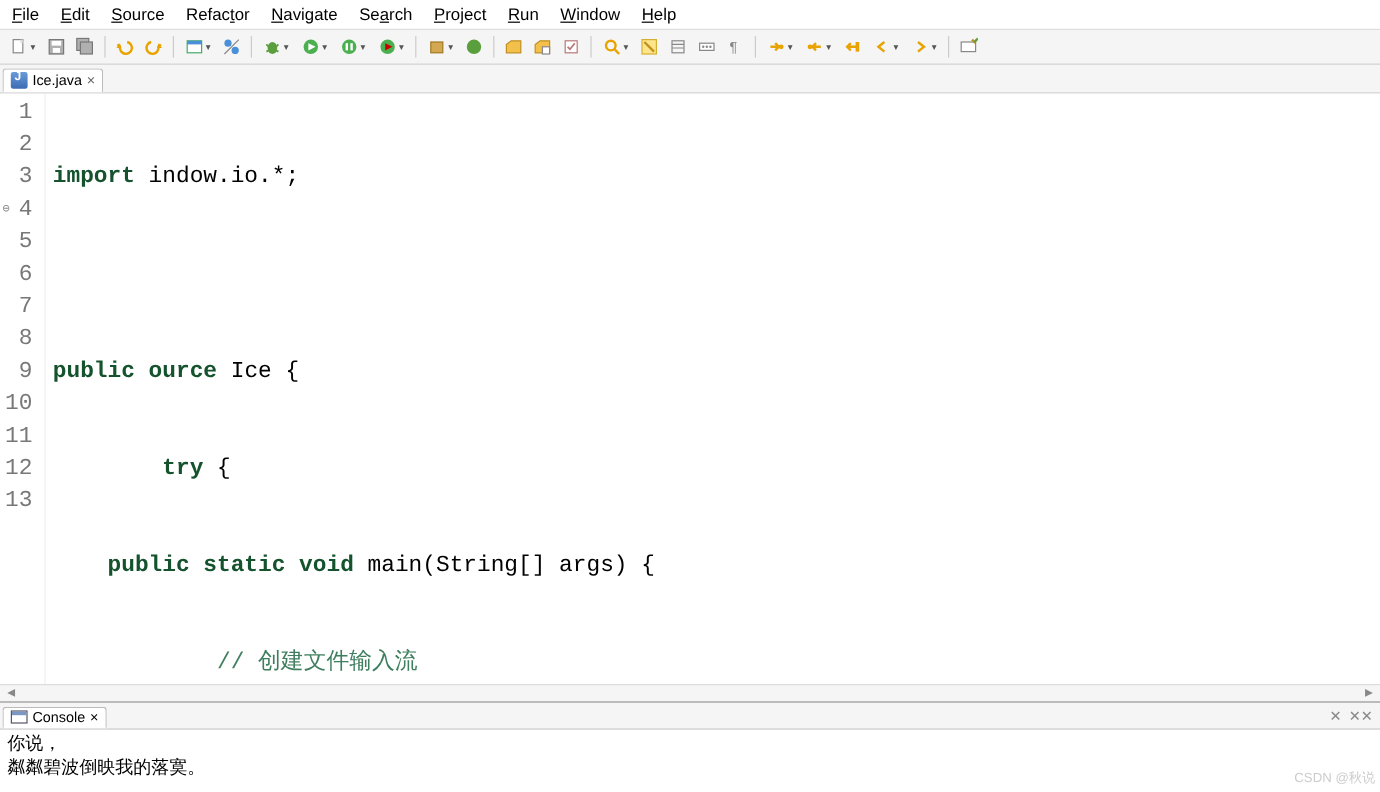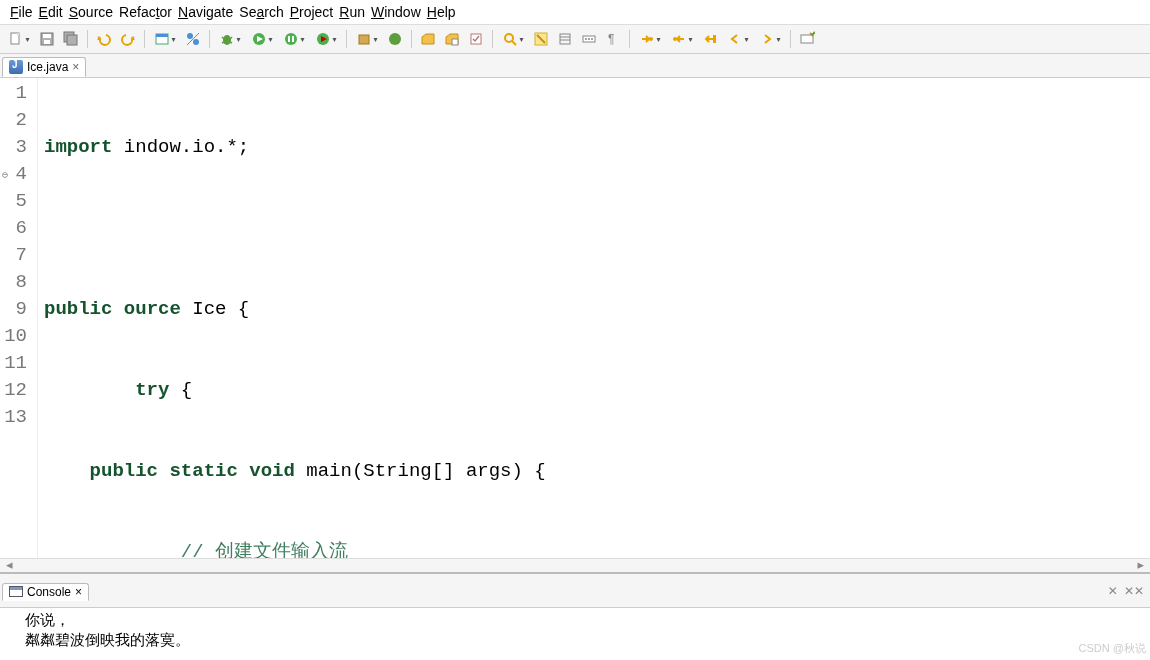--- a/index.html
+++ b/index.html
@@ -10,21 +10,21 @@
     color: #000;
     width: 1150px;
     height: 660px;
     overflow: hidden;
     display: flex;
     flex-direction: column;
   }
   
   .menubar {
     display: flex;
-    gap: 6px;
+    gap: 18px;
     padding: 4px 10px;
     border-bottom: 1px solid #ddd;
     background: #fff;
   }
   .menubar .menu-item {
     font-size: 14px;
     cursor: pointer;
   }
   .menubar .menu-item .mnemonic { text-decoration: underline; }
   
@@ -138,21 +138,21 @@
   
   .console-pane {
     border-top: 2px solid #bbb;
     background: #fff;
   }
   .console-tabs {
     display: flex;
     align-items: center;
     background: #f5f5f5;
     border-bottom: 1px solid #ccc;
-    height: 34px;
+    height: 22px;
     padding-left: 2px;
   }
   .console-tab {
     display: flex; align-items: center; gap: 4px;
     background: #fff;
     border: 1px solid #bbb;
     border-bottom: 1px solid #fff;
     border-radius: 3px 3px 0 0;
     padding: 1px 6px;
     font-size: 12px;
@@ -176,21 +176,21 @@
     padding-right: 6px;
     color: #888;
   }
   .console-tool-right span { cursor: pointer; font-size: 12px; }
   .console-body {
     padding: 2px 6px 10px 6px;
     font-size: 14px;
     line-height: 20px;
   }
   .console-status { font-size: 13.5px; color: #000; }
-  .console-output { font-family: Liberation Sans, sans-serif; font-size: 15px; margin-left: 19px; }
+  .console-output { font-family: Liberation Sans, sans-serif; font-size: 15px; }
   .watermark {
     position: fixed;
     right: 4px; bottom: 4px;
     font-size: 11px;
     color: #ccc;
   }
 </style>
 </head>
 <body>
 

